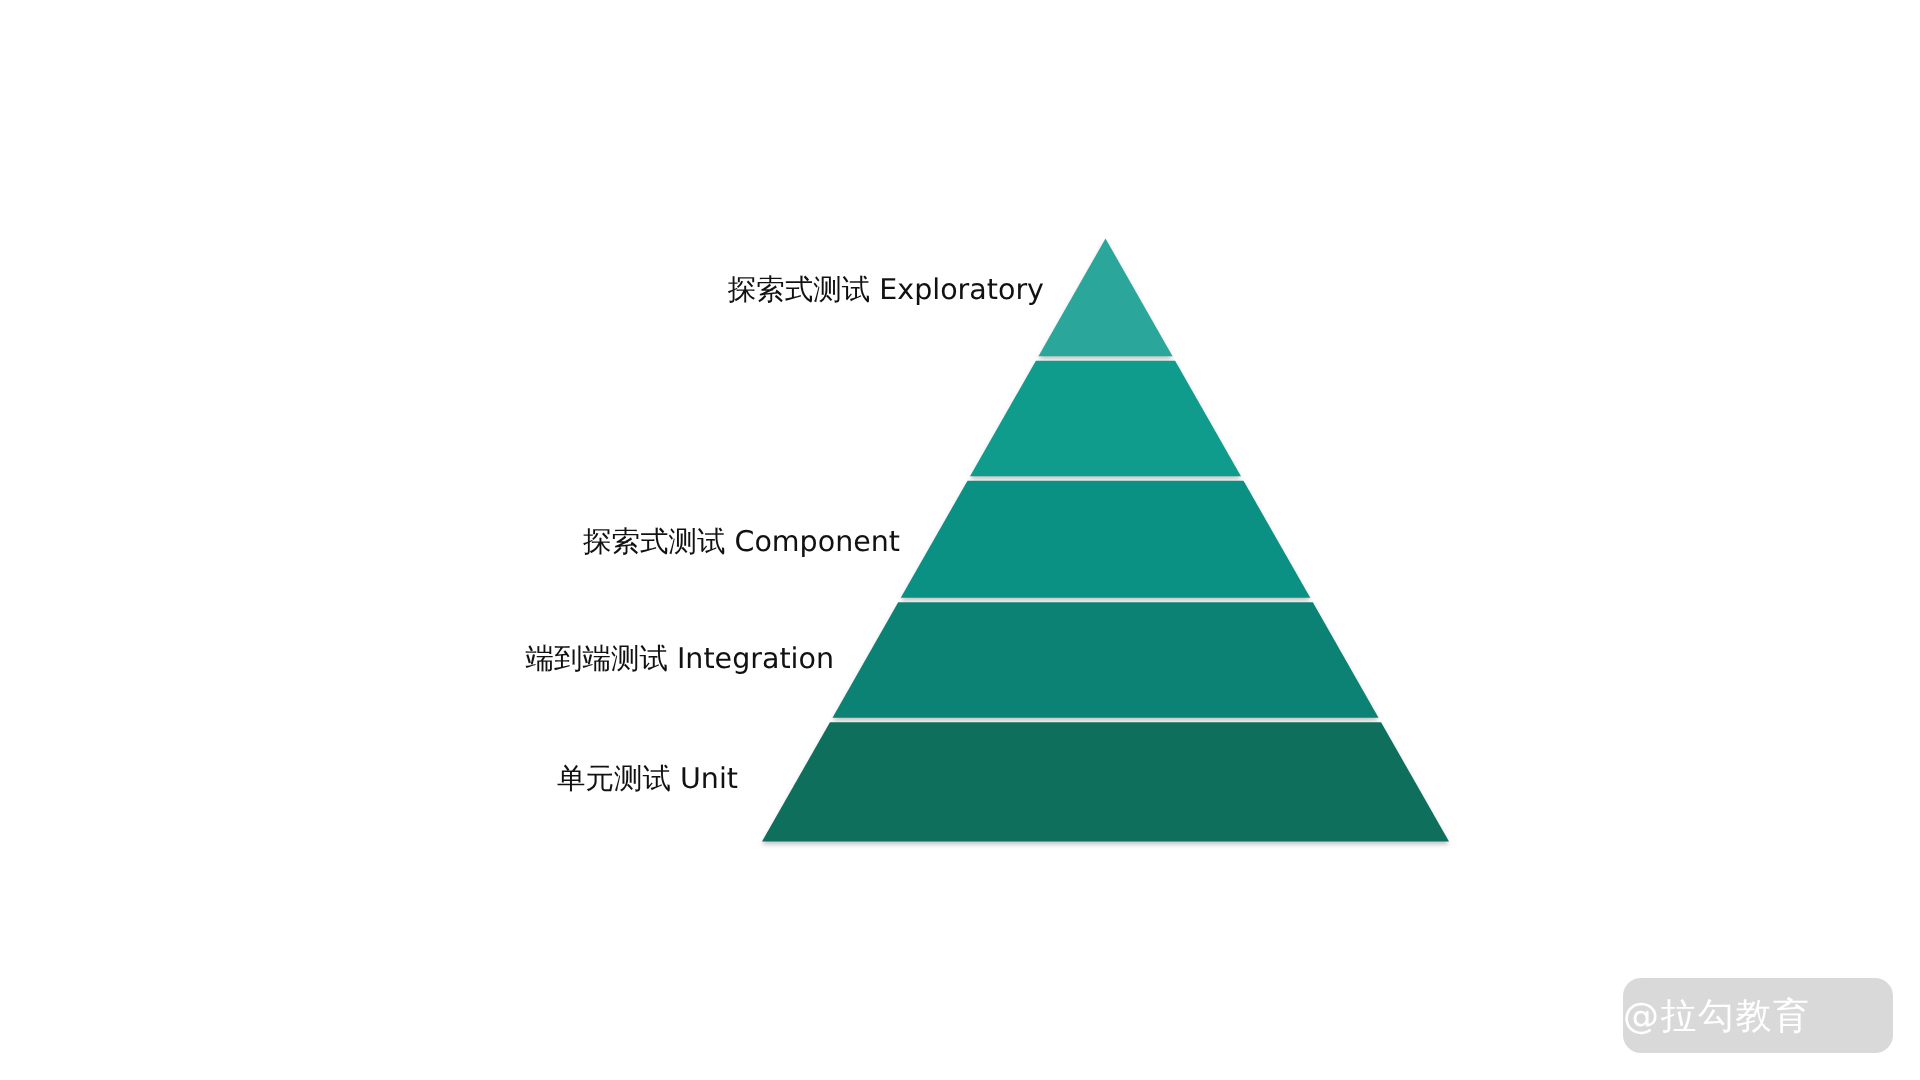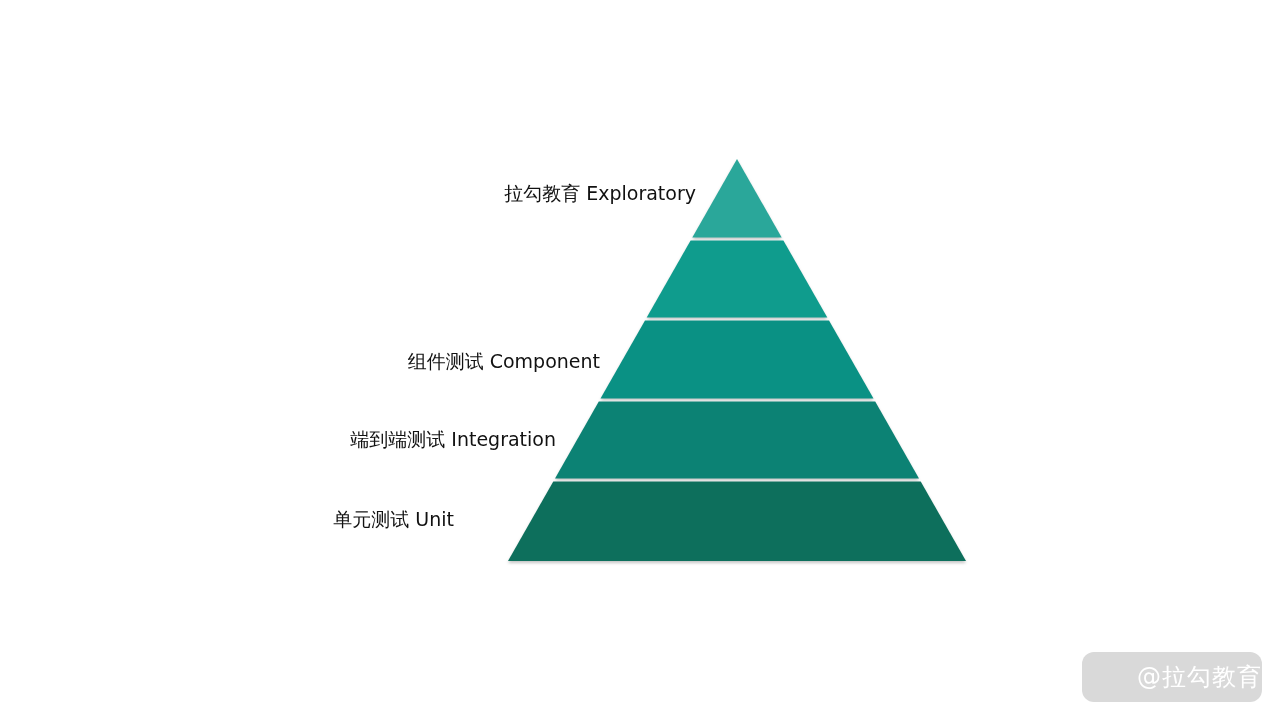--- a/index.html
+++ b/index.html
@@ -32,52 +32,52 @@
     line-height: 26px;
     font-size: 19px;
     color: #111111;
     text-align: right;
     white-space: nowrap;
   }
   .label-1 { top: 180px; right: 584px; }
   .label-2 { top: 267px; right: 635px; }
   .label-3 { top: 348px; right: 680px; }
   .label-4 { top: 426px; right: 724px; }
-  .label-5 { top: 506px; right: 826px; }
+  .label-5 { top: 506px; right: 788px; }
   .watermark {
     position: absolute;
     right: 18px;
     bottom: 18px;
     width: 180px;
     height: 50px;
     border-radius: 12px;
     background: #d9d9d9;
     display: flex;
     align-items: center;
-    justify-content: flex-end;
+    justify-content: flex-start;
     font-size: 24px;
     letter-spacing: 1px;
     color: #ffffff;
   }
 </style>
 </head>
 <body>
 
 <div class="stage">
 
   <svg class="pyramid-svg" viewBox="0 0 1280 720">
     <polygon points="737,159 781.7,237.5 692.3,237.5" fill="#2aa79a"></polygon>
     <polygon points="690.6,240.5 783.4,240.5 827.3,317.5 646.7,317.5" fill="#0f9c8d"></polygon>
     <polygon points="645.0,320.5 829.0,320.5 873.5,398.5 600.5,398.5" fill="#0a9184"></polygon>
     <polygon points="598.8,401.5 875.2,401.5 919.0,478.5 555.0,478.5" fill="#0c8274"></polygon>
     <polygon points="553.3,481.5 920.7,481.5 966,561 508,561" fill="#0d6f5c"></polygon>
   </svg>
 
-  <div class="layer-label label-1">拉勾教育 Exploratory</div>
-  <div class="layer-label label-3">组件测试 Component</div>
+  <div class="layer-label label-1">探索式测试 Exploratory</div>
+  <div class="layer-label label-3">探索式测试 Component</div>
   <div class="layer-label label-4">端到端测试 Integration</div>
   <div class="layer-label label-5">单元测试 Unit</div>
 
   <div class="watermark">
     <span>@拉勾教育</span>
   </div>
 
 </div>
 
 </body></html>

